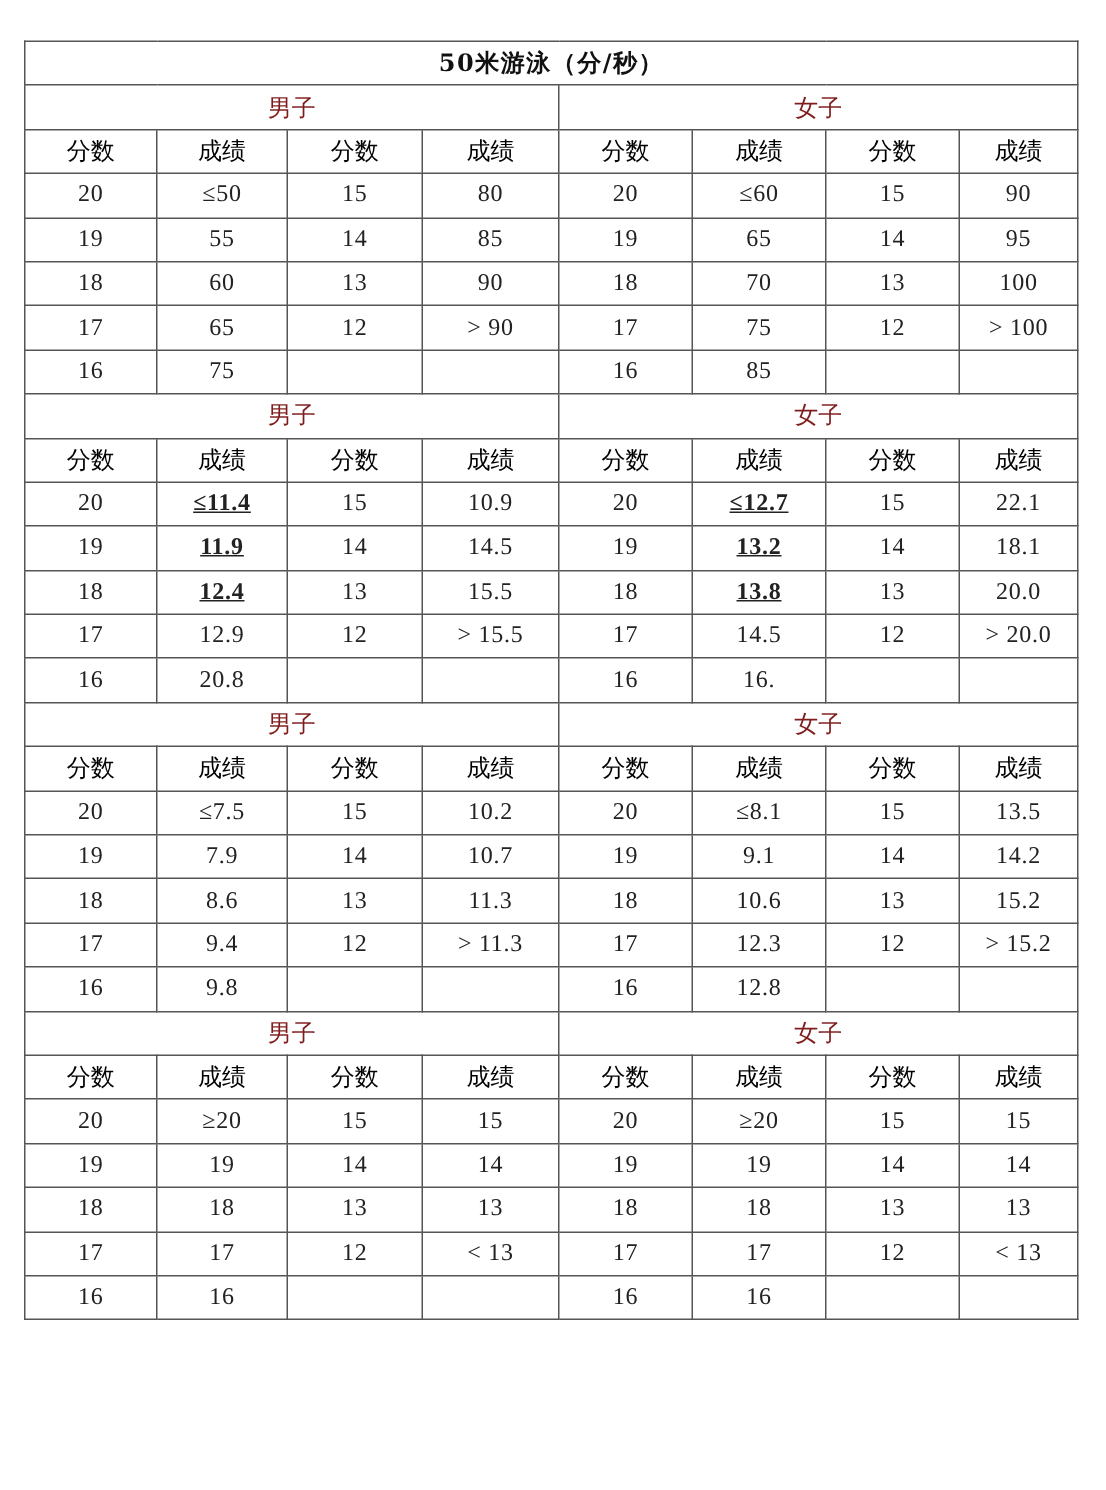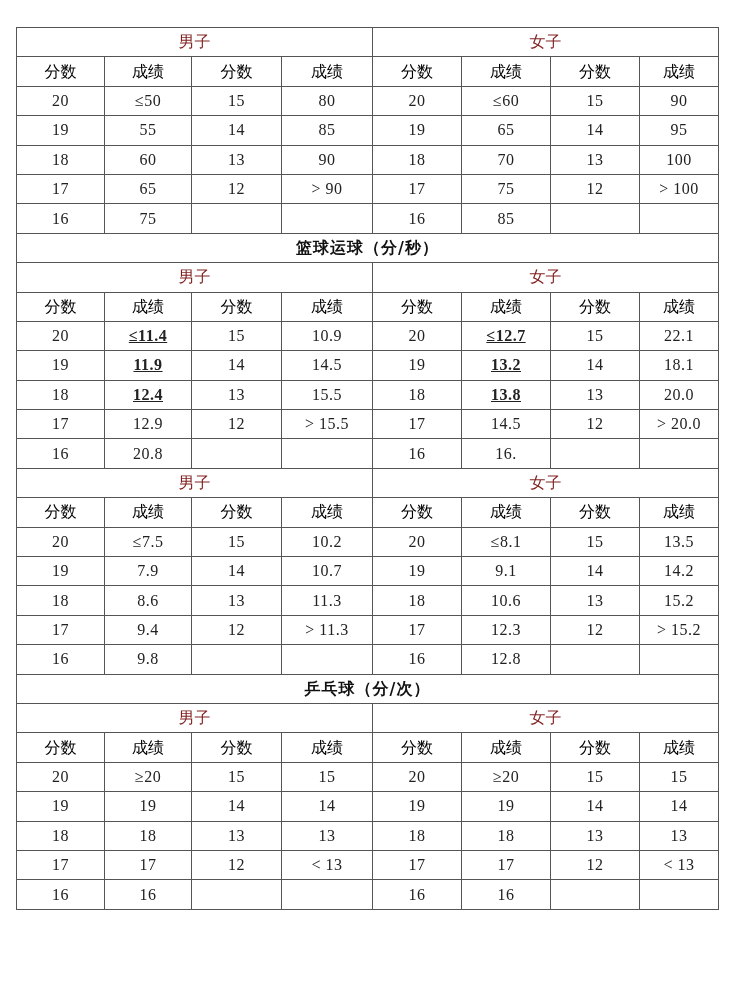--- a/index.html
+++ b/index.html
@@ -26,20 +26,23 @@
         <col style="width:87px">
         <col style="width:90px">
         <col style="width:91px">
       <col style="width:89px">
         <col style="width:89px">
         <col style="width:89px">
         <col style="width:79px">
     </colgroup>
     <tbody id="tbody">
         <tr>
+          <td colspan="8" class="sec-title">50米游泳（分/秒）</td>
+        </tr>
+        <tr>
           <td colspan="4" class="gender">男子</td>
           <td colspan="4" class="gender">女子</td>
         </tr>
         <tr>
           <td class="hdr">分数</td>
           <td class="hdr">成绩</td>
           <td class="hdr">分数</td>
           <td class="hdr">成绩</td>
           <td class="hdr">分数</td>
           <td class="hdr">成绩</td>
@@ -90,23 +93,20 @@
           <td class="val">16</td>
           <td class="val">75</td>
           <td class="val"></td>
           <td class="val"></td>
           <td class="val">16</td>
           <td class="val">85</td>
           <td class="val"></td>
           <td class="val"></td>
         </tr>
         <tr>
-          <td colspan="8" class="sec-title">篮球运球（分/秒）</td>
-        </tr>
-        <tr>
           <td colspan="4" class="gender">男子</td>
           <td colspan="4" class="gender">女子</td>
         </tr>
         <tr>
           <td class="hdr">分数</td>
           <td class="hdr">成绩</td>
           <td class="hdr">分数</td>
           <td class="hdr">成绩</td>
           <td class="hdr">分数</td>
           <td class="hdr">成绩</td>
@@ -219,23 +219,20 @@
         </tr>
         <tr>
           <td class="val">16</td>
           <td class="val">9.8</td>
           <td class="val"></td>
           <td class="val"></td>
           <td class="val">16</td>
           <td class="val">12.8</td>
           <td class="val"></td>
           <td class="val"></td>
-        </tr>
-        <tr>
-          <td colspan="8" class="sec-title">乒乓球（分/次）</td>
         </tr>
         <tr>
           <td colspan="4" class="gender">男子</td>
           <td colspan="4" class="gender">女子</td>
         </tr>
         <tr>
           <td class="hdr">分数</td>
           <td class="hdr">成绩</td>
           <td class="hdr">分数</td>
           <td class="hdr">成绩</td>

